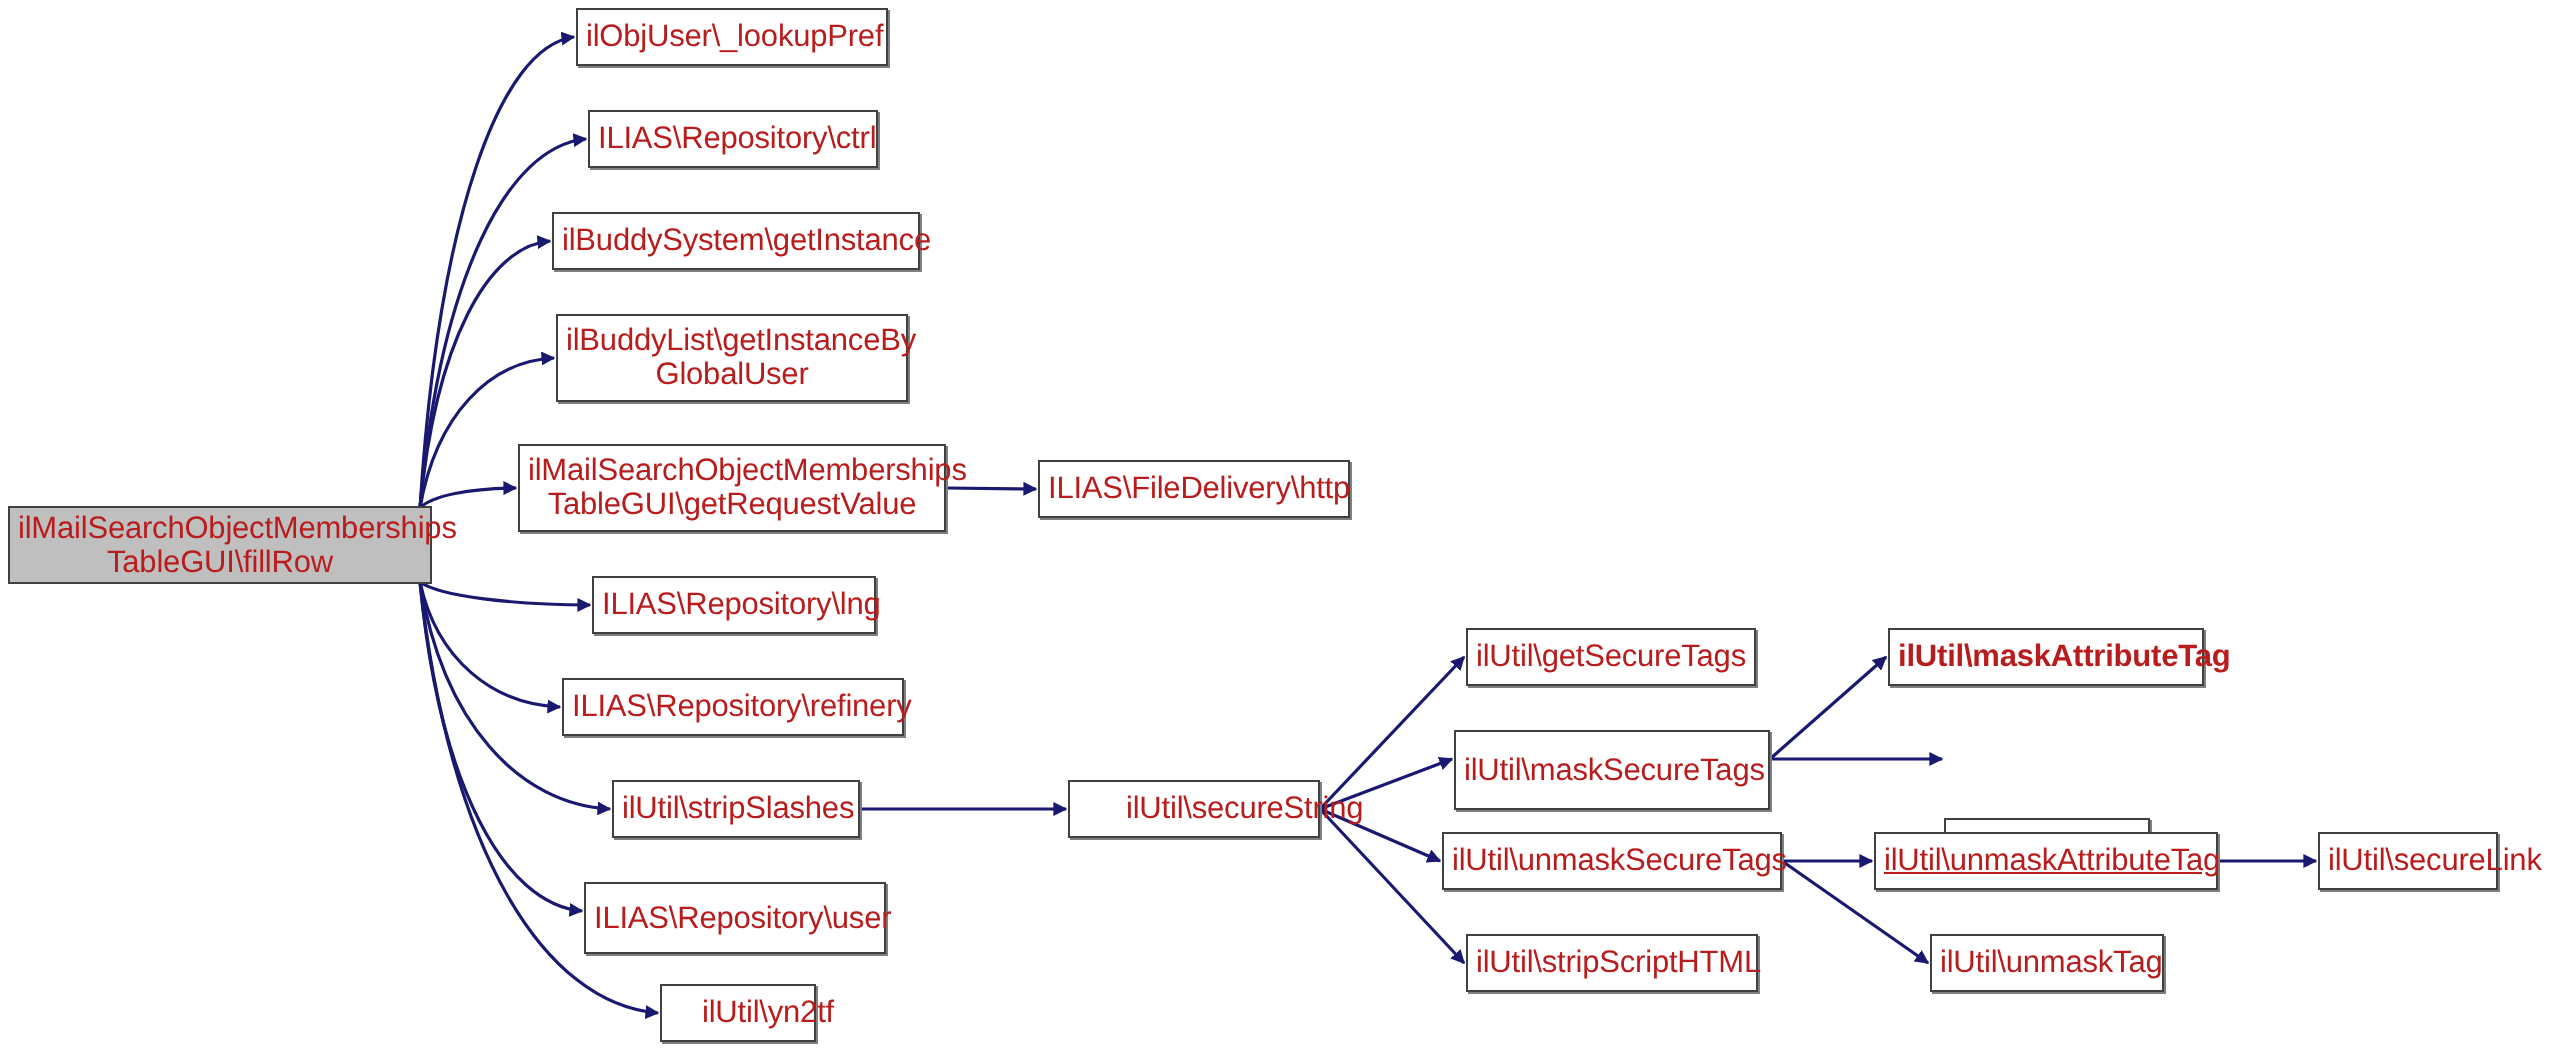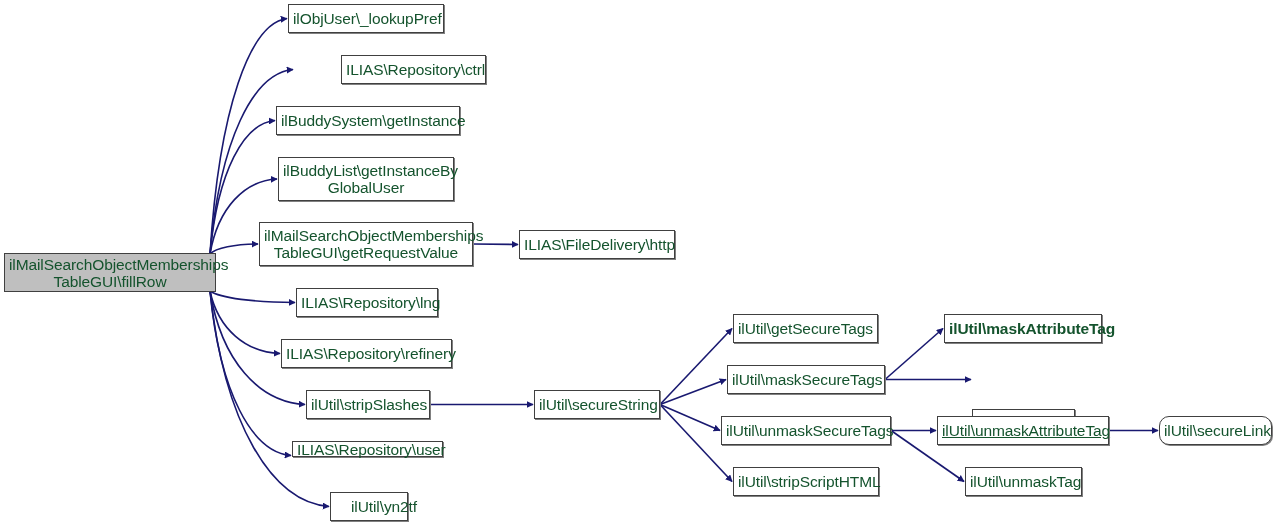--- a/index.html
+++ b/index.html
@@ -23,21 +23,21 @@
     top: 0;
     width: 1276px;
     height: 524px;
     pointer-events: none;
   }
   .node {
     position: absolute;
     box-sizing: border-box;
     border: 1px solid #404040;
     background: #ffffff;
-    color: #14532d;
+    color: #b91c1c;
     font-size: 15.5px;
     line-height: 17px;
     text-align: center;
     display: flex;
     align-items: center;
     justify-content: center;
     white-space: pre-line;
     letter-spacing: -0.1px;
     box-shadow: 1px 1px 0 #808080;
   }
@@ -82,36 +82,36 @@
       <path d="M 885 379.5 L 943 328.5" fill="none" stroke="#191970" stroke-width="1.6" marker-end="url(#arrow)"></path>
       <path d="M 885 379.5 L 971 379.5" fill="none" stroke="#191970" stroke-width="1.6" marker-end="url(#arrow)"></path>
       <path d="M 891 430.5 L 936 430.5" fill="none" stroke="#191970" stroke-width="1.6" marker-end="url(#arrow)"></path>
       <path d="M 891 430.5 L 964 481.5" fill="none" stroke="#191970" stroke-width="1.6" marker-end="url(#arrow)"></path>
       <path d="M 1109 430.5 L 1158 430.5" fill="none" stroke="#191970" stroke-width="1.6" marker-end="url(#arrow)"></path>
     </svg>
   <div id="node-layer">
       <div class="node root" style="left: 4px; top: 253px; width: 212px; height: 39px;"><span class="node-label">ilMailSearchObjectMemberships
 TableGUI\fillRow</span></div>
       <div class="node" style="left: 288px; top: 4px; width: 156px; height: 29px;"><span class="node-label">ilObjUser\_lookupPref</span></div>
-      <div class="node" style="left: 294px; top: 55px; width: 145px; height: 29px; margin-left: 47px;"><span class="node-label">ILIAS\Repository\ctrl</span></div>
+      <div class="node" style="left: 294px; top: 55px; width: 145px; height: 29px;"><span class="node-label">ILIAS\Repository\ctrl</span></div>
       <div class="node" style="left: 276px; top: 106px; width: 184px; height: 29px;"><span class="node-label">ilBuddySystem\getInstance</span></div>
       <div class="node" style="left: 278px; top: 157px; width: 176px; height: 44px;"><span class="node-label">ilBuddyList\getInstanceBy
 GlobalUser</span></div>
       <div class="node" style="left: 259px; top: 222px; width: 214px; height: 44px;"><span class="node-label">ilMailSearchObjectMemberships
 TableGUI\getRequestValue</span></div>
       <div class="node" style="left: 519px; top: 230px; width: 156px; height: 29px; justify-content: flex-end;"><span class="node-label">ILIAS\FileDelivery\http</span></div>
       <div class="node" style="left: 296px; top: 288px; width: 142px; height: 29px;"><span class="node-label">ILIAS\Repository\lng</span></div>
       <div class="node" style="left: 281px; top: 339px; width: 171px; height: 29px;"><span class="node-label">ILIAS\Repository\refinery</span></div>
       <div class="node" style="left: 306px; top: 390px; width: 124px; height: 29px;"><span class="node-label">ilUtil\stripSlashes</span></div>
-      <div class="node" style="left: 292px; top: 441px; width: 151px; height: 16px;"><span class="node-label">ILIAS\Repository\user</span></div>
+      <div class="node" style="left: 292px; top: 441px; width: 151px; height: 36px;"><span class="node-label">ILIAS\Repository\user</span></div>
       <div class="node" style="left: 330px; top: 492px; width: 78px; height: 29px; padding-left: 16px;"><span class="node-label">ilUtil\yn2tf</span></div>
-      <div class="node" style="left: 534px; top: 390px; width: 126px; height: 29px;"><span class="node-label">ilUtil\secureString</span></div>
+      <div class="node" style="left: 534px; top: 390px; width: 126px; height: 29px; padding-left: 24px;"><span class="node-label">ilUtil\secureString</span></div>
       <div class="node" style="left: 733px; top: 314px; width: 145px; height: 29px;"><span class="node-label">ilUtil\getSecureTags</span></div>
-      <div class="node" style="left: 727px; top: 365px; width: 158px; height: 29px;"><span class="node-label">ilUtil\maskSecureTags</span></div>
+      <div class="node" style="left: 727px; top: 365px; width: 158px; height: 40px;"><span class="node-label">ilUtil\maskSecureTags</span></div>
       <div class="node" style="left: 721px; top: 416px; width: 170px; height: 29px;"><span class="node-label">ilUtil\unmaskSecureTags</span></div>
       <div class="node" style="left: 733px; top: 467px; width: 146px; height: 29px;"><span class="node-label">ilUtil\stripScriptHTML</span></div>
       <div class="node" style="left: 944px; top: 314px; width: 158px; height: 29px; font-weight: bold;"><span class="node-label">ilUtil\maskAttributeTag</span></div>
       <div class="node" style="left: 972px; top: 365px; width: 103px; height: 29px; margin-top: 44px;"><span class="node-label">ilUtil\maskTag</span></div>
       <div class="node" style="left: 937px; top: 416px; width: 172px; height: 29px; text-decoration: underline;"><span class="node-label">ilUtil\unmaskAttributeTag</span></div>
       <div class="node" style="left: 965px; top: 467px; width: 117px; height: 29px;"><span class="node-label">ilUtil\unmaskTag</span></div>
-      <div class="node" style="left: 1159px; top: 416px; width: 113px; height: 29px; border-radius: 10px;"><span class="node-label">ilUtil\secureLink</span></div>
+      <div class="node" style="left: 1159px; top: 416px; width: 90px; height: 29px;"><span class="node-label">ilUtil\secureLink</span></div>
     </div>
 </div>
 
 </body></html>

